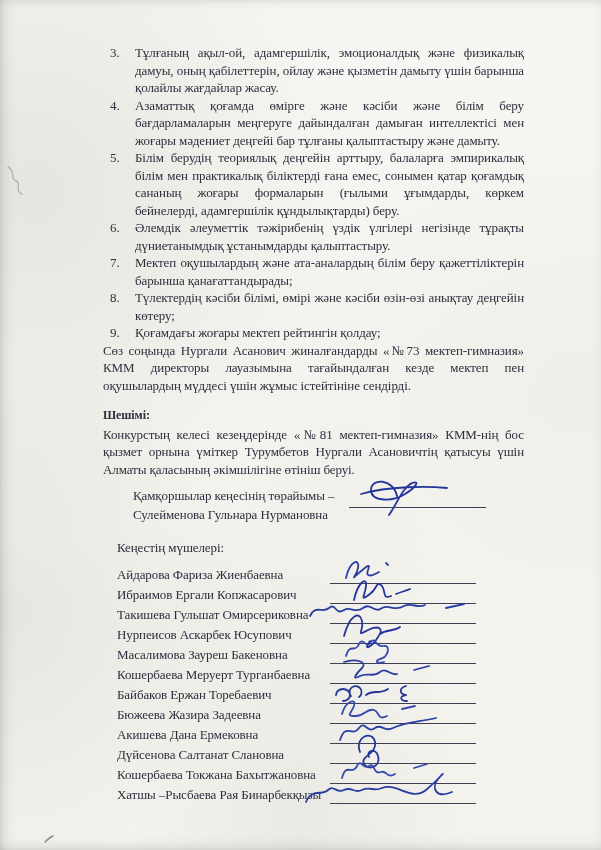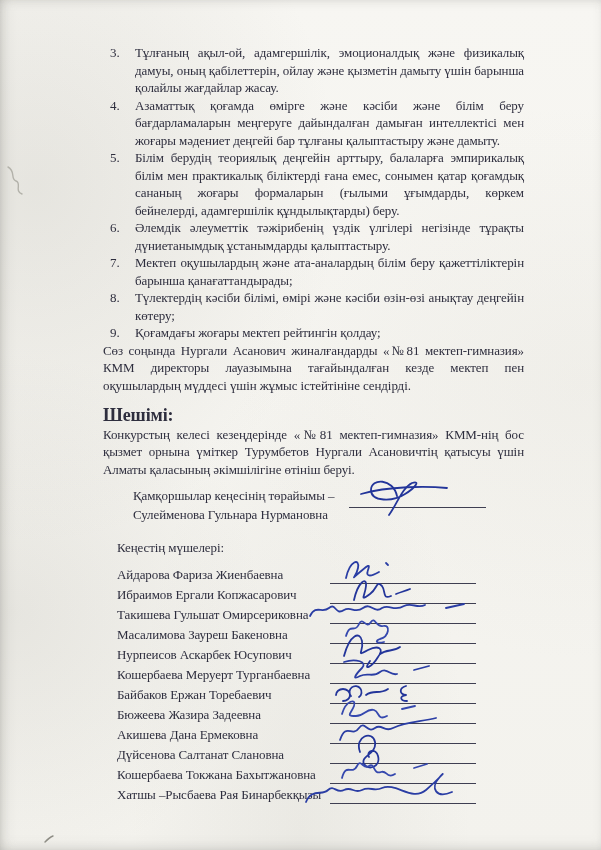--- a/index.html
+++ b/index.html
@@ -27,21 +27,21 @@
   .content{
     position:absolute;left:103px;top:44px;width:421px;
     font-size:13px;line-height:17.5px;
     letter-spacing:-0.1px;
   }
   .num-list{margin:0;padding:0;}
   .li{display:flex;}
   .li .num{flex:0 0 32px;padding-left:7px;box-sizing:border-box;}
   .li .li-text{flex:1;text-align:justify;}
   .para{text-align:justify;margin:0;}
-  .decision-heading{font-weight:bold;margin:13px 0 1px 0;font-size:18px;}
+  .decision-heading{font-weight:bold;margin:13px 0 1px 0;font-size:12px;}
   .chairman{margin:9px 0 0 30px;line-height:18px;}
   .chairman-sign-row{display:flex;align-items:flex-start;margin-top:1px;}
   .chairman-sign-row .cname{flex:0 0 216px;white-space:nowrap;}
   .members-heading{margin:15px 0 0 14px;}
   .members{margin-top:7px;}
   .member-row{
     display:flex;align-items:flex-end;
     height:20px;
     padding-left:14px;
     position:relative;
@@ -110,21 +110,21 @@
       <div class="li">
         <span class="num">8.</span>
         <span class="li-text">Түлектердің кәсіби білімі, өмірі және кәсіби өзін-өзі анықтау деңгейін көтеру;</span>
       </div>
       <div class="li">
         <span class="num">9.</span>
         <span class="li-text">Қоғамдағы жоғары мектеп рейтингін қолдау;</span>
       </div>
     </div>
 
-    <p class="para">Сөз соңында Нургали Асанович жиналғандарды «№81 мектеп-гимназия» КММ директоры лауазымына тағайындалған кезде мектеп пен оқушылардың мүддесі үшін жұмыс істейтініне сендірді.</p>
+    <p class="para">Сөз соңында Нургали Асанович жиналғандарды «№73 мектеп-гимназия» КММ директоры лауазымына тағайындалған кезде мектеп пен оқушылардың мүддесі үшін жұмыс істейтініне сендірді.</p>
 
     <div class="decision-heading">Шешімі:</div>
     <p class="para">Конкурстың келесі кезеңдерінде «№81 мектеп-гимназия» КММ-нің бос қызмет орнына үміткер Турумбетов Нургали Асановичтің қатысуы үшін Алматы қаласының әкімшілігіне өтініш беруі.</p>
 
     <div class="chairman">
       <div>Қамқоршылар кеңесінің төрайымы –</div>
       <div class="chairman-sign-row">
         <span class="cname">Сулейменова Гульнара Нурмановна</span>
         <span class="sig-line wide">
           <svg class="sig dark" width="160" height="50" viewBox="0 0 160 50">
@@ -163,39 +163,39 @@
         <span class="mname">Такишева Гульшат Омирсериковна</span>
         <span class="sig-line">
           <svg class="sig" width="175" height="44" viewBox="0 0 175 44">
             <path d="M-6,26 C0,14 6,24 13,18 C20,12 19,26 28,20 C35,16 39,24 47,18 C55,12 58,24 66,18 C74,14 78,22 88,16 C96,12 101,19 109,15"></path>
             <path d="M130,18 l18,-4"></path>
           </svg>
         </span>
       </div>
 
       <div class="member-row">
-        <span class="mname">Масалимова Зауреш Бакеновна</span>
-        <span class="sig-line">
-          <svg class="sig light" width="160" height="44" viewBox="0 0 160 44">
-            <path d="M30,26 C34,12 39,24 43,14 C47,6 50,20 55,12 C59,6 60,18 67,16 C75,14 73,27 64,29 C58,31 61,34 68,32"></path>
-          </svg>
-        </span>
-      </div>
-
-      <div class="member-row">
         <span class="mname">Нурпеисов Аскарбек Юсупович</span>
         <span class="sig-line">
           <svg class="sig dark" width="160" height="48" viewBox="0 0 160 48">
             <path d="M28,30 C34,8 44,5 46,15 C48,26 39,31 52,24 C62,19 69,22 62,31 C56,41 46,46 54,35"></path>
             <path d="M64,28 C71,23 77,26 84,21"></path>
           </svg>
         </span>
       </div>
 
       <div class="member-row">
+        <span class="mname">Масалимова Зауреш Бакеновна</span>
+        <span class="sig-line">
+          <svg class="sig light" width="160" height="44" viewBox="0 0 160 44">
+            <path d="M30,26 C34,12 39,24 43,14 C47,6 50,20 55,12 C59,6 60,18 67,16 C75,14 73,27 64,29 C58,31 61,34 68,32"></path>
+          </svg>
+        </span>
+      </div>
+
+      <div class="member-row">
         <span class="mname">Кошербаева Меруерт Турганбаевна</span>
         <span class="sig-line">
           <svg class="sig" width="160" height="44" viewBox="0 0 160 44">
             <path d="M28,12 C40,8 52,12 46,18 C40,24 35,31 44,26 C52,22 57,28 64,22 C71,17 74,26 81,24"></path>
             <path d="M98,20 l15,-4"></path>
           </svg>
         </span>
       </div>
 
       <div class="member-row">

